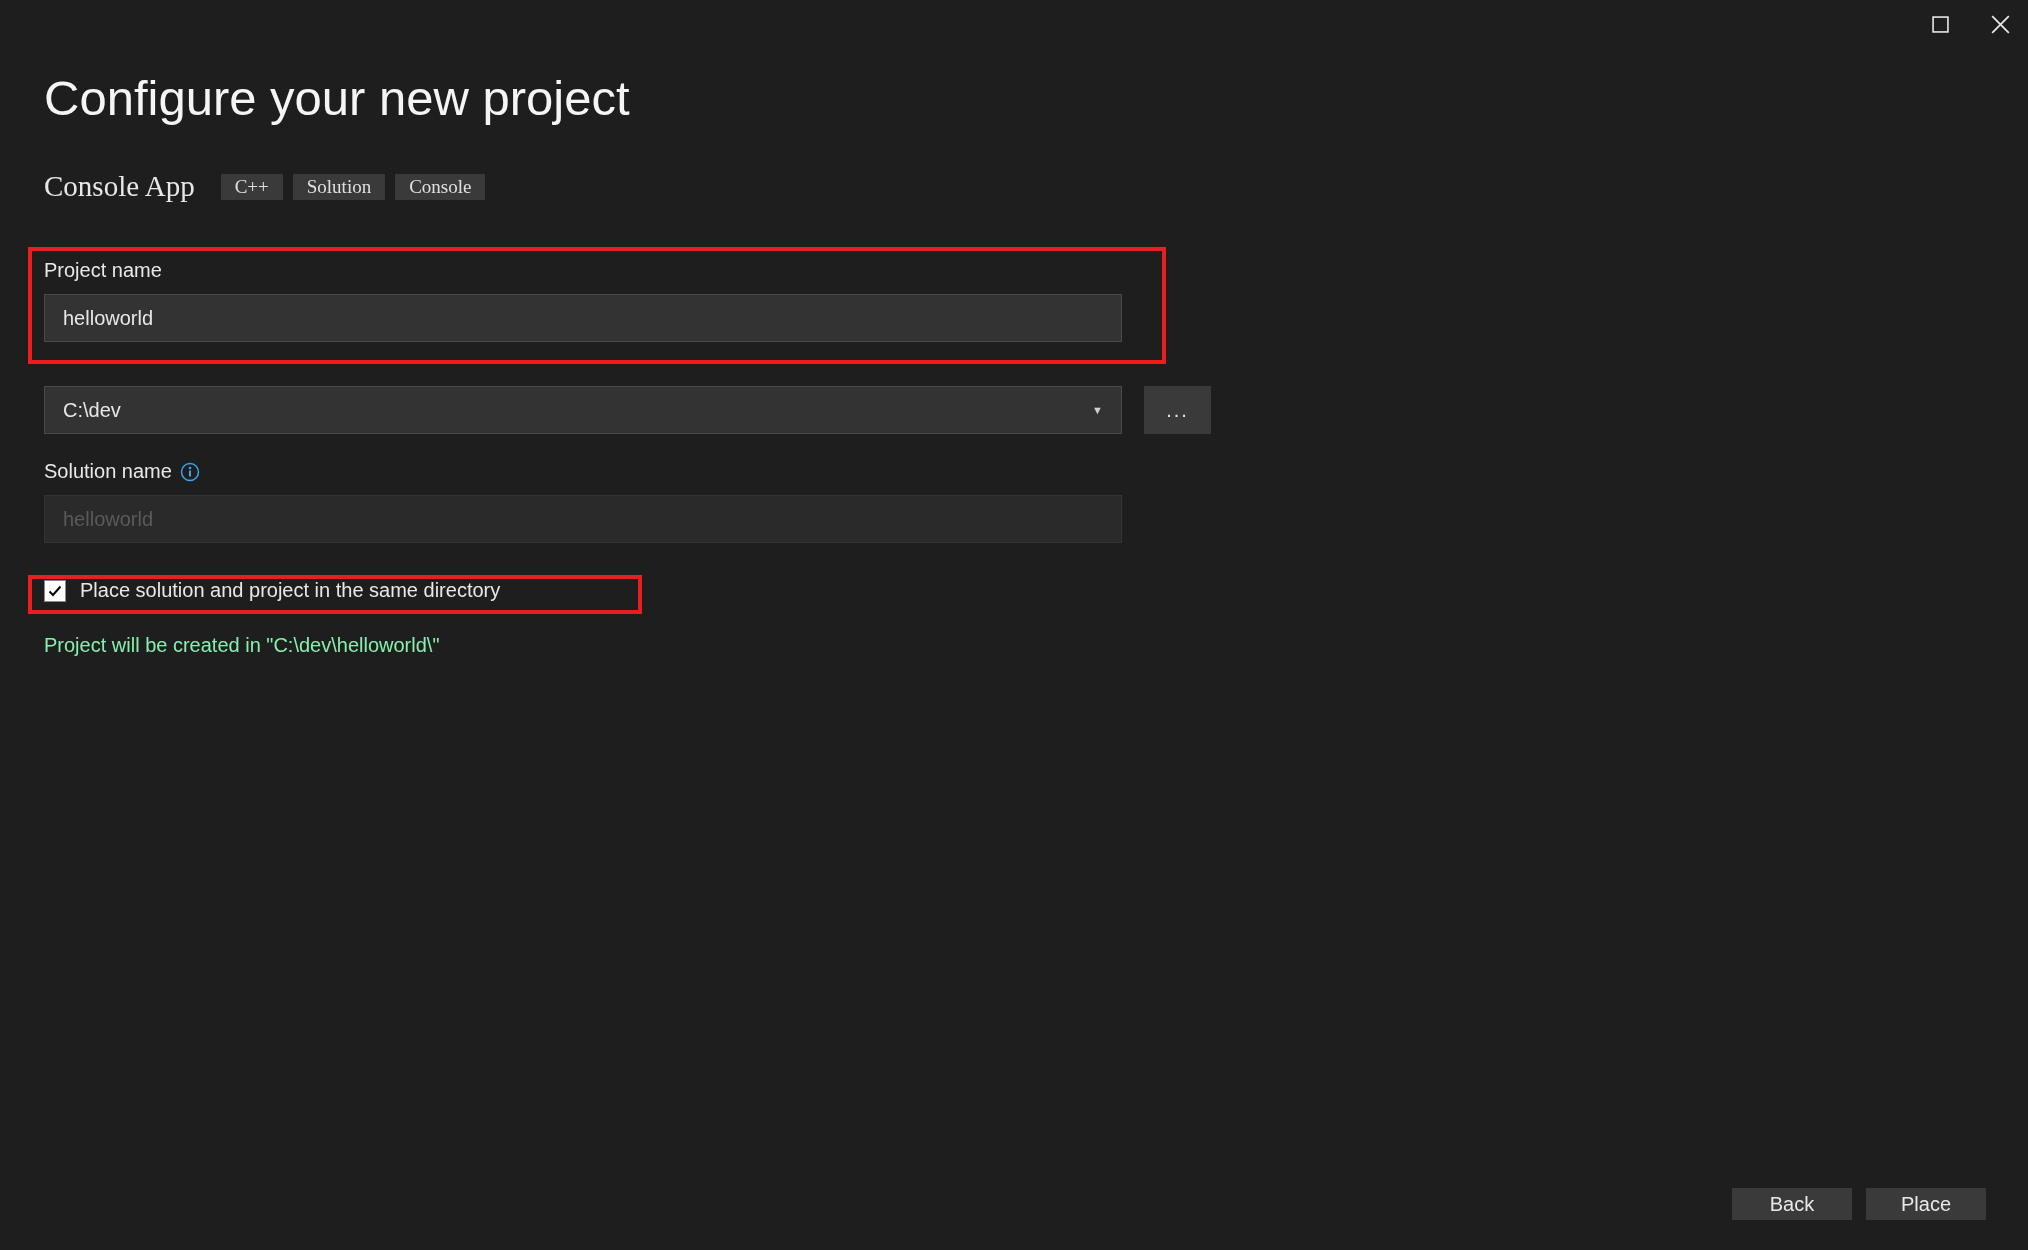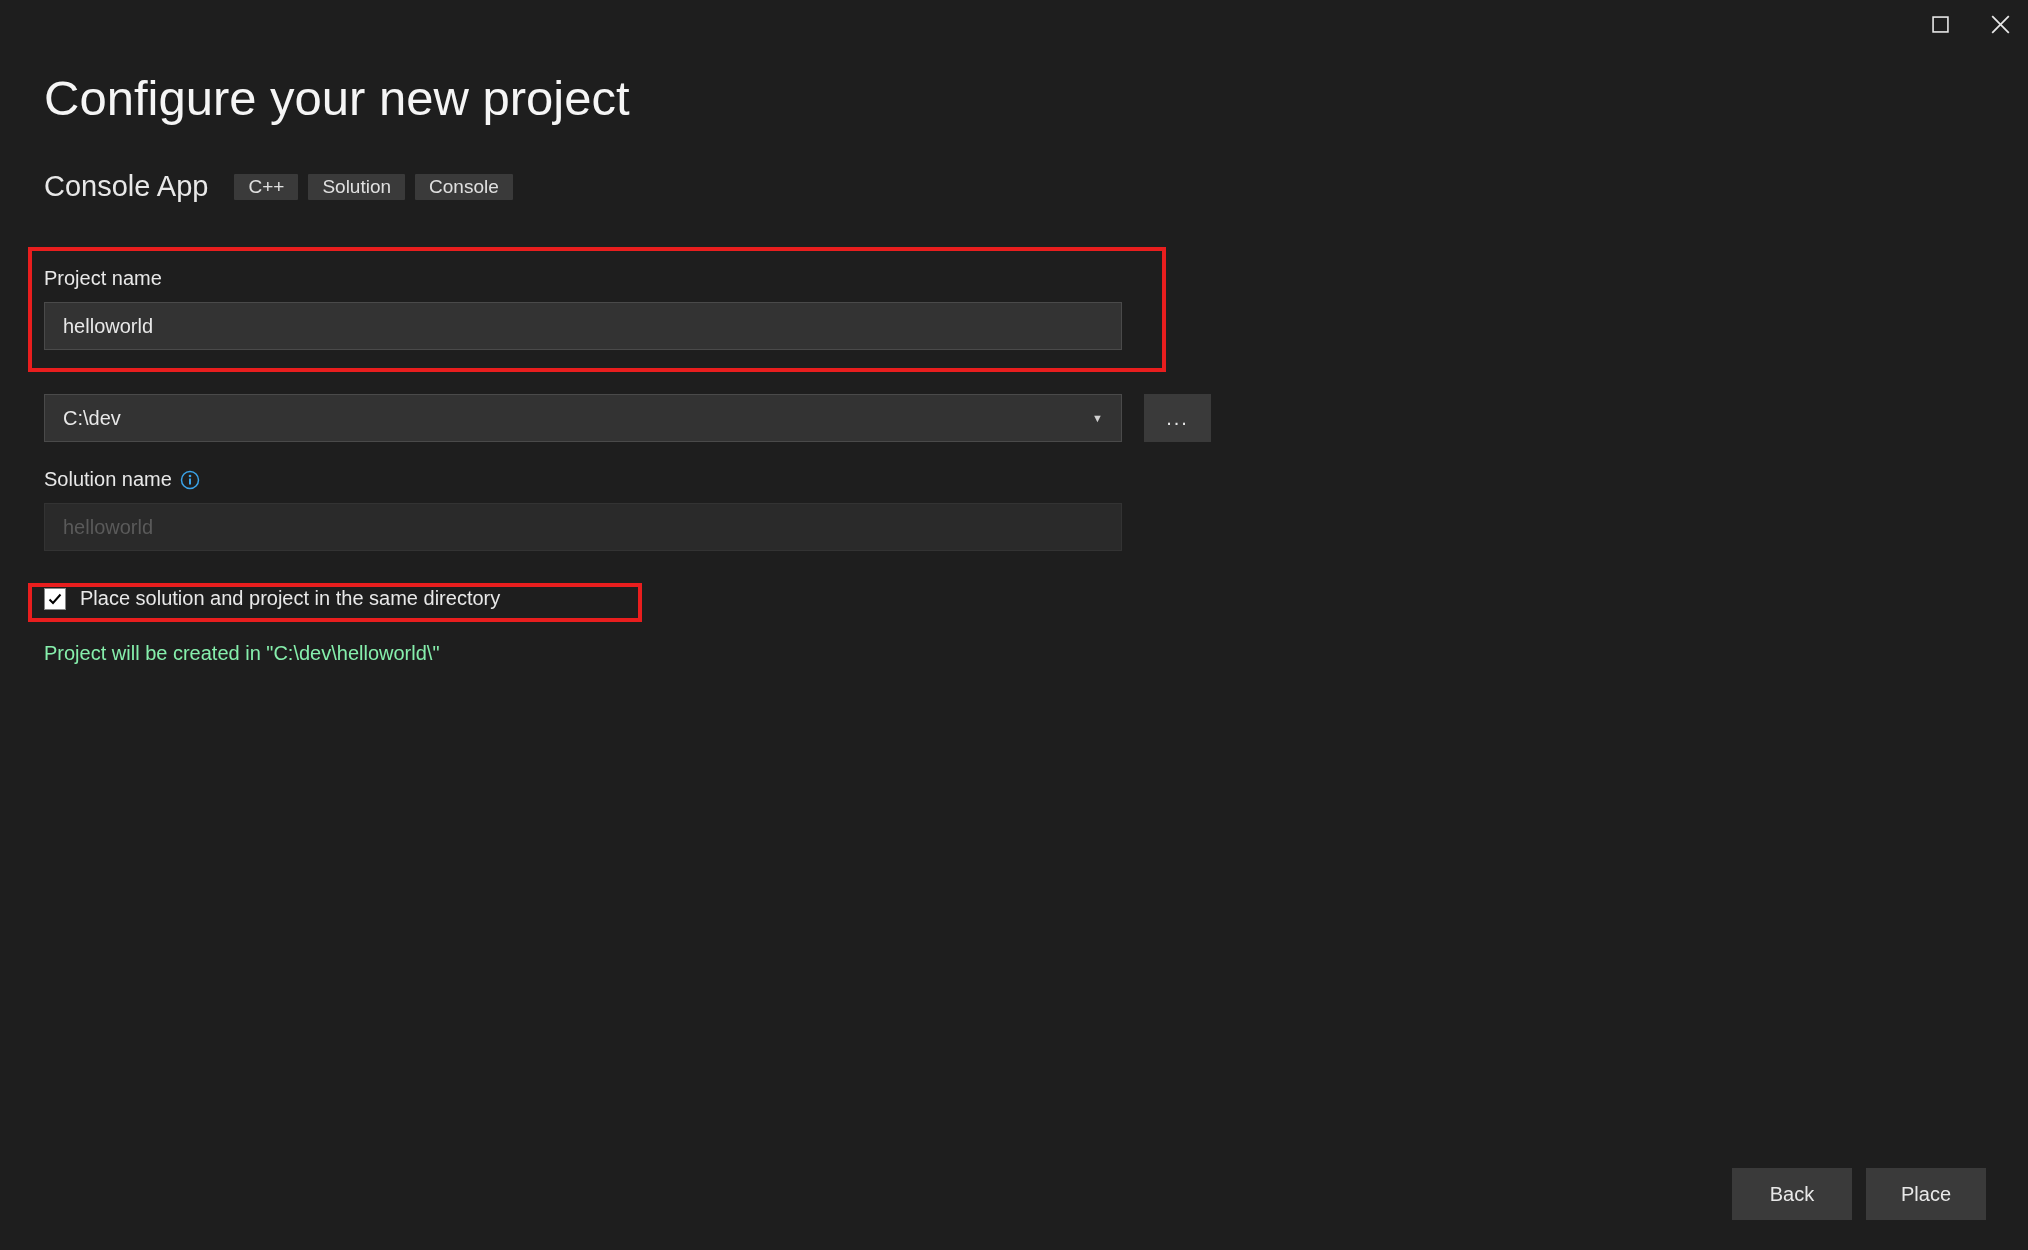--- a/index.html
+++ b/index.html
@@ -49,20 +49,21 @@
       font-size: 49px;
       font-weight: 350;
       color: #f5f5f5;
       margin-bottom: 44px;
     }
     .subtitle-row {
       display: flex;
       align-items: center;
       gap: 26px;
       margin-bottom: 44px;
+      font-family: Liberation Serif, serif;
     }
     .subtitle {
       font-size: 29px;
       font-weight: 350;
       color: #e8e8e8;
     }
     .tags {
       display: flex;
       gap: 10px;
     }
@@ -71,21 +72,21 @@
       color: #e0e0e0;
       padding: 2px 14px;
       font-size: 19px;
       border-radius: 1px;
     }
     .form-group {
       margin-bottom: 26px;
     }
     .highlight-box {
       border: 4px solid #e91e1e;
-      padding: 16px 12px 18px 12px;
+      padding: 8px 12px 18px 12px;
       margin-left: -16px;
       width: 1138px;
     }
     .highlight-box-narrow {
       border: 4px solid #e91e1e;
       padding: 0 12px 8px 12px;
       margin-left: -16px;
       width: 614px;
       display: inline-block;
     }
@@ -185,21 +186,21 @@
     }
     .footer {
       position: absolute;
       bottom: 30px;
       right: 42px;
       display: flex;
       gap: 14px;
     }
     .footer-btn {
       width: 120px;
-      height: 52px;
+      height: 32px;
       background-color: #3a3a3a;
       color: #e8e8e8;
       border: none;
       font-size: 20px;
       cursor: pointer;
       display: flex;
       align-items: center;
       justify-content: center;
     }
     .solution-disabled {

